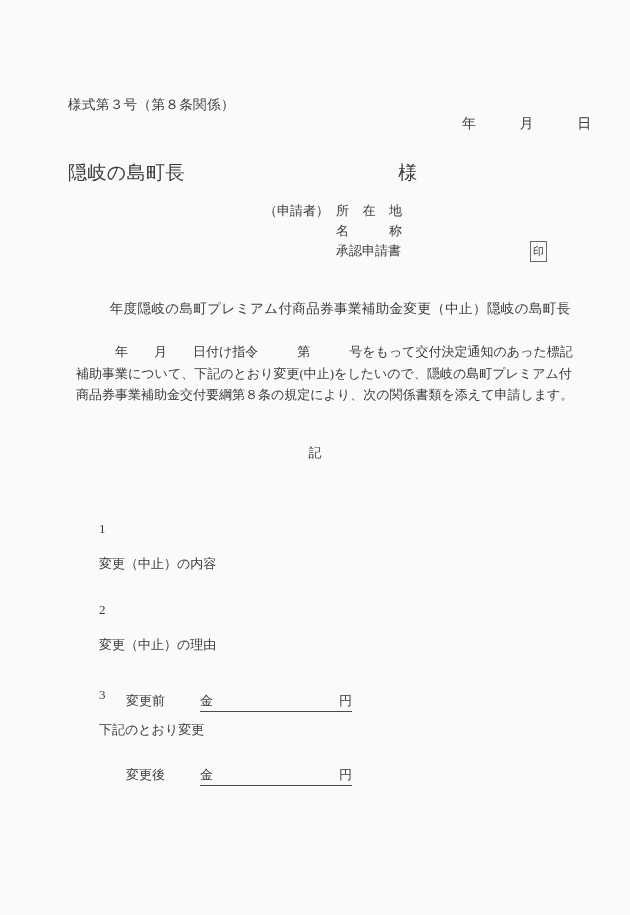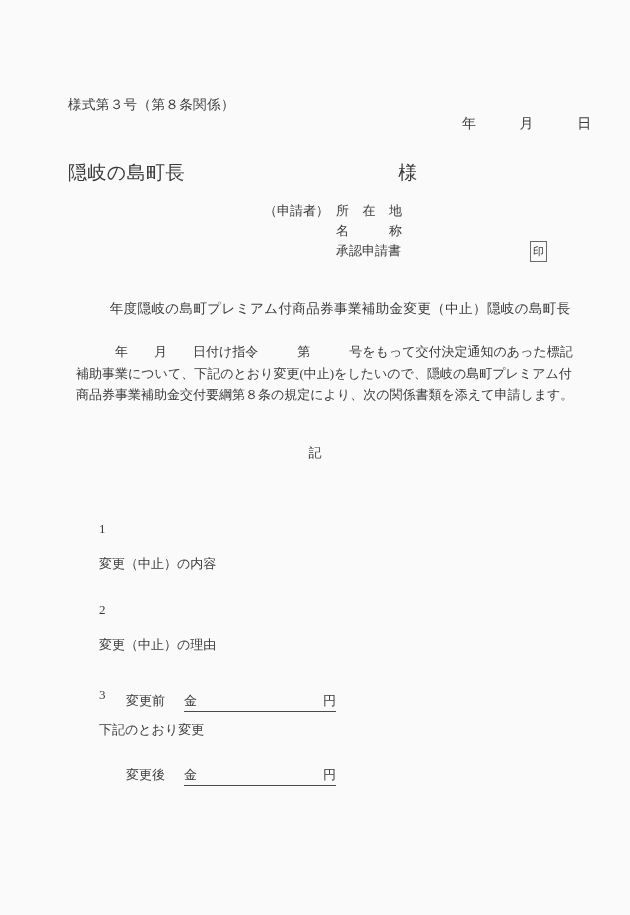--- a/index.html
+++ b/index.html
@@ -69,20 +69,21 @@
   .item-2 { top: 586px; }
   .item-3 { top: 671px; }
 
   .amount-row {
     position: absolute;
     left: 126px;
     font-size: 13px;
     display: flex;
     align-items: baseline;
     white-space: pre;
+    gap: 16px;
   }
   .amount-before { top: 692px; }
   .amount-after  { top: 730px; margin-top: 36px; }
   .amount-label { width: 58px; }
   .amount-field {
     border-bottom: 1px solid #4a4a4a;
     display: inline-flex;
     justify-content: space-between;
     width: 152px;
     padding-bottom: 1px;

